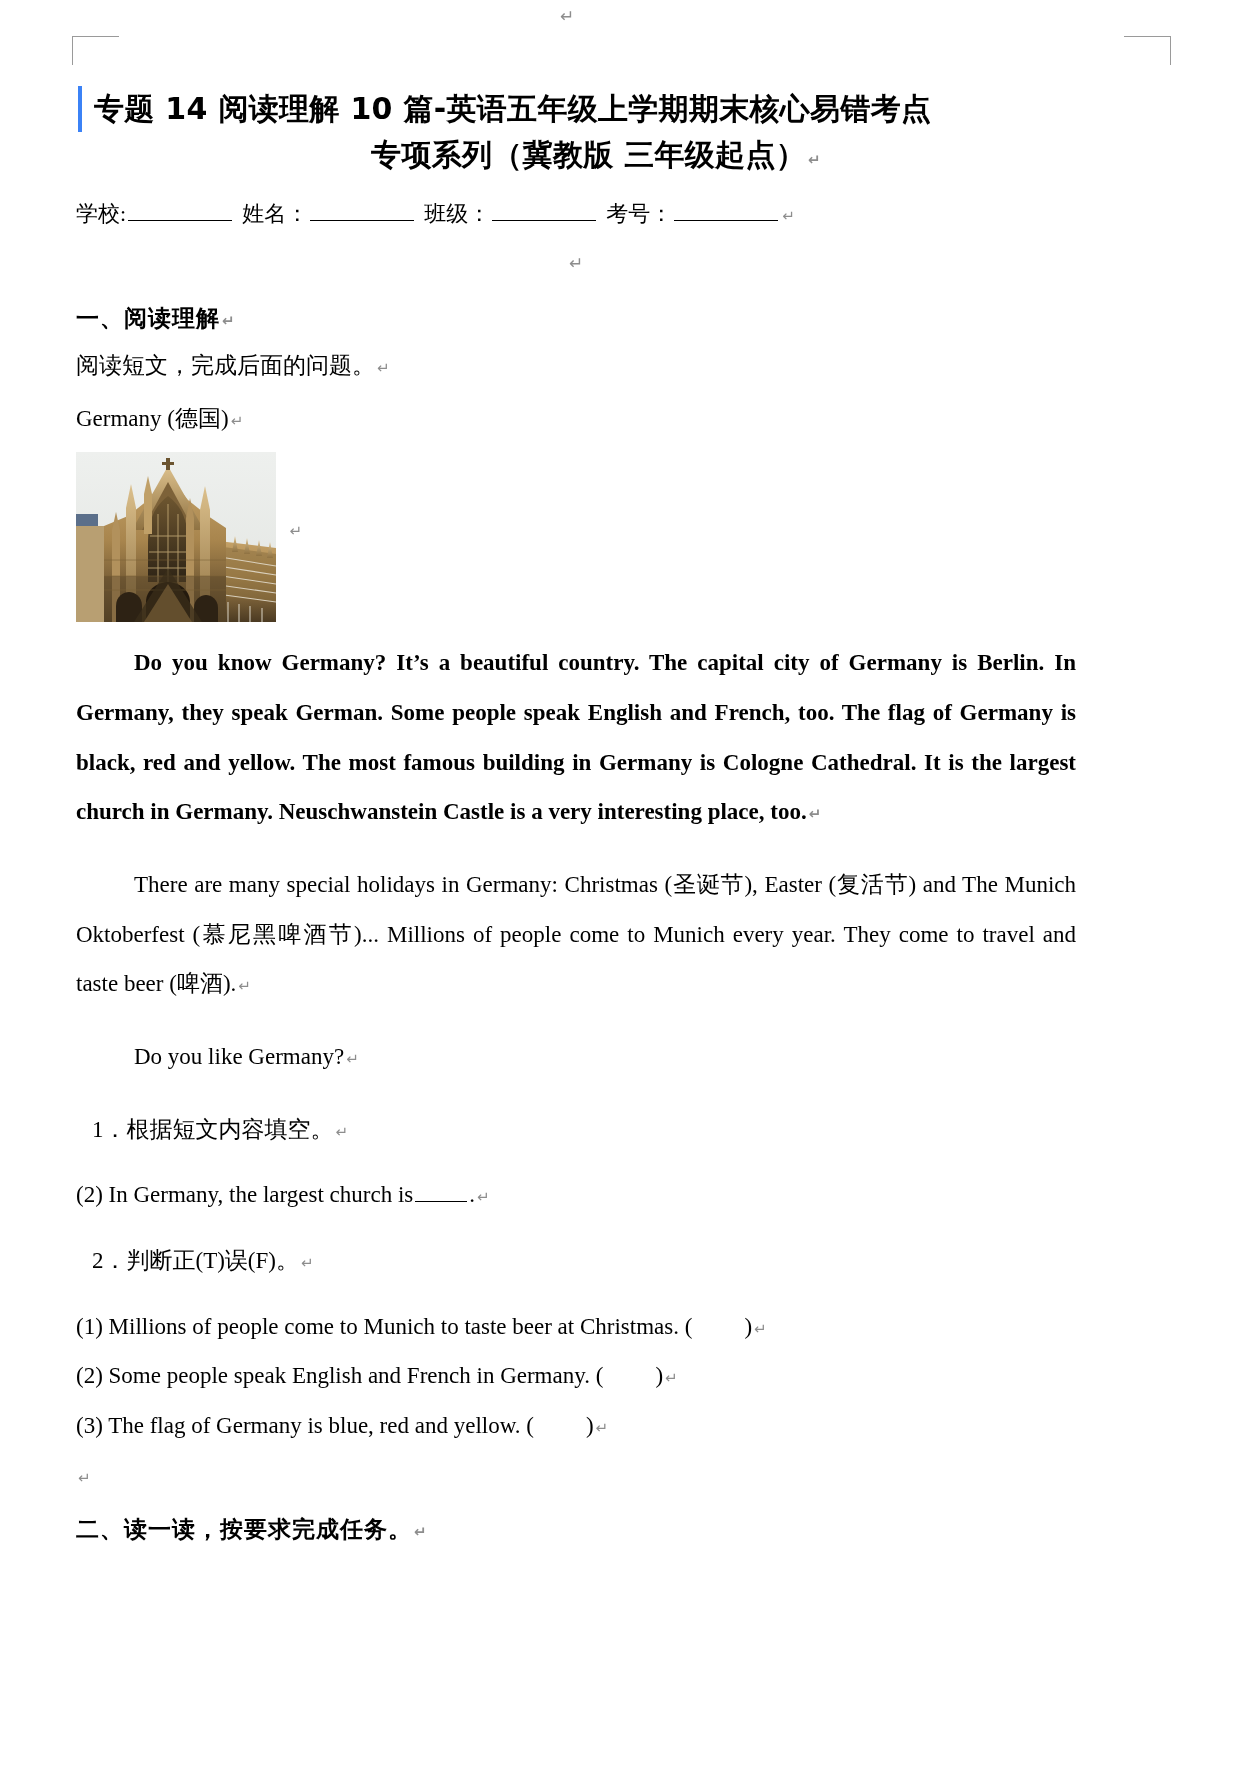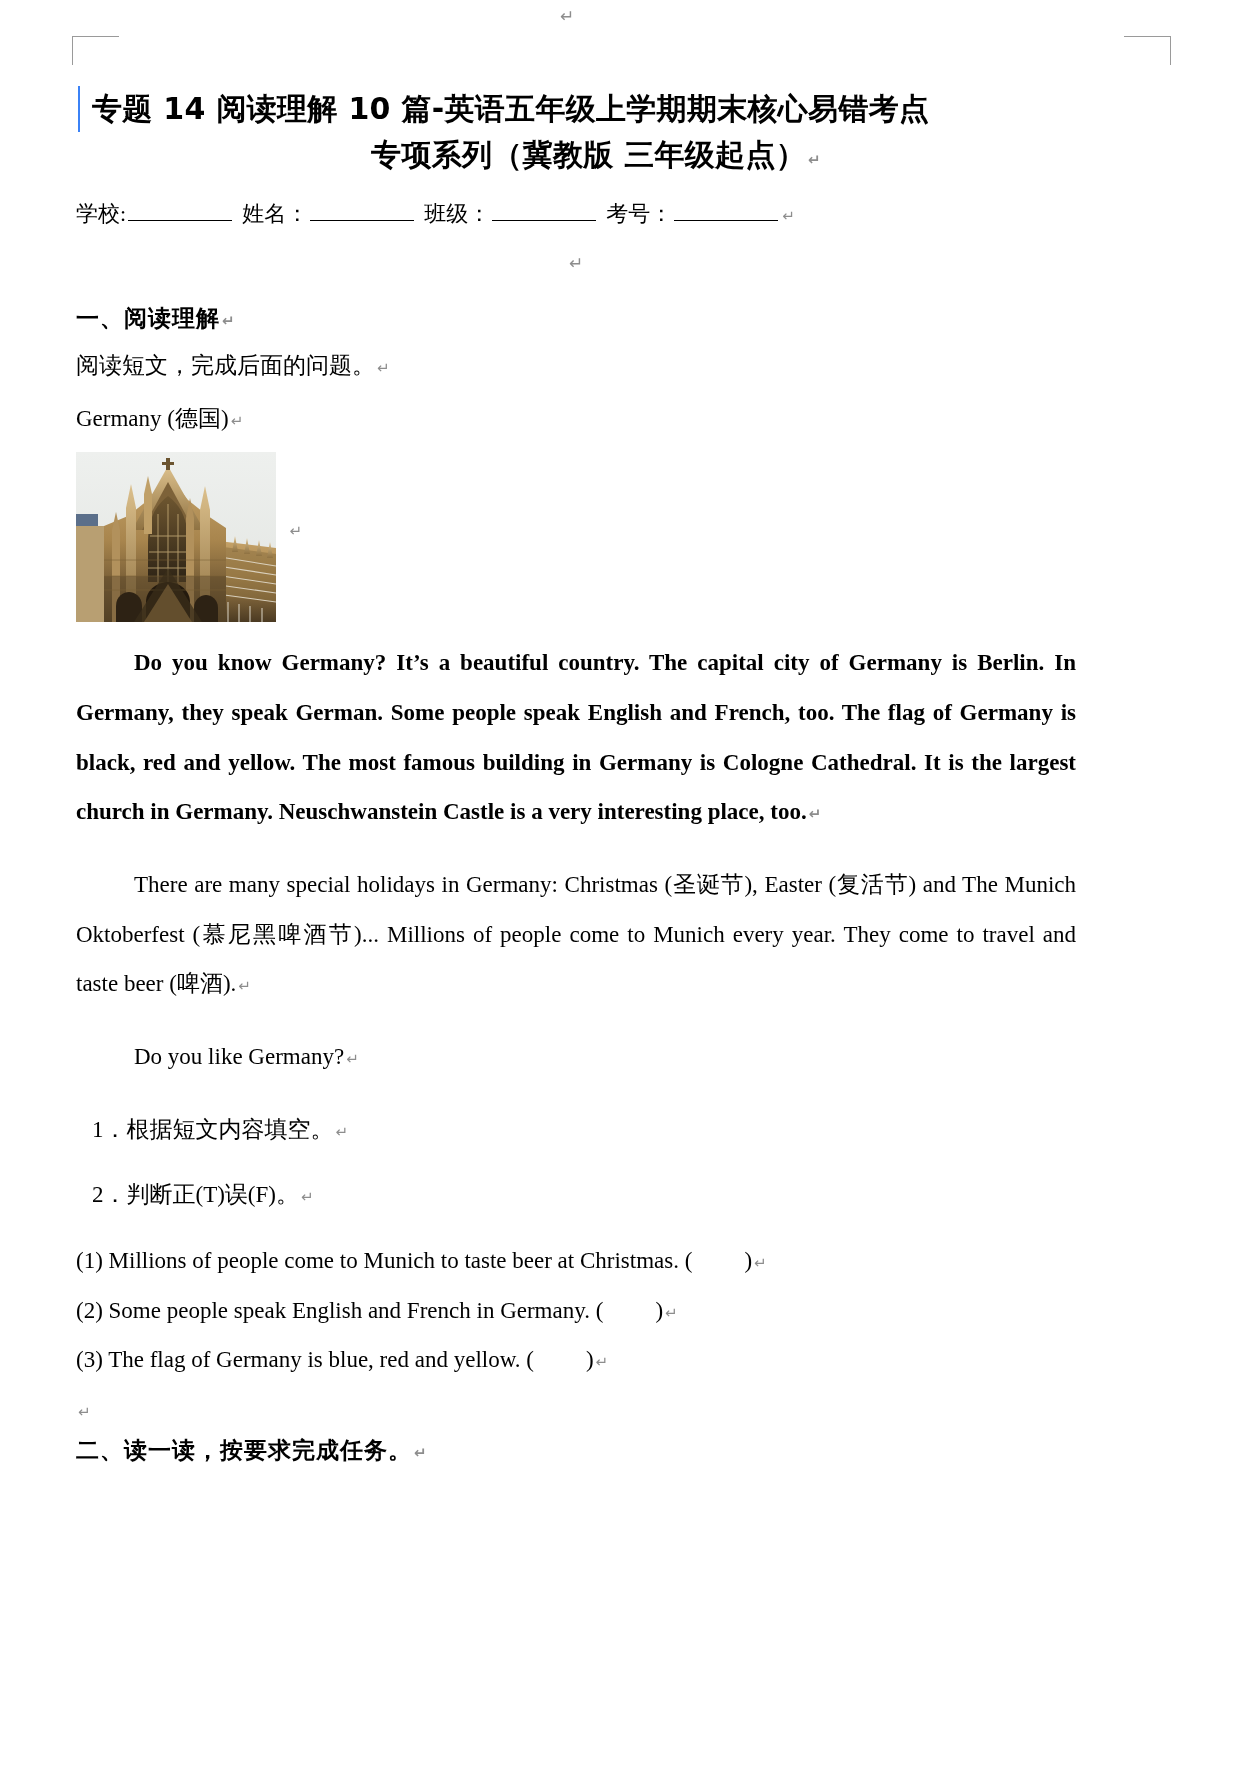--- a/index.html
+++ b/index.html
@@ -54,21 +54,21 @@
     font-size: 30px;
     line-height: 1.52;
     text-align: center;
     letter-spacing: 0.3px;
     margin: 0;
   }
   .doc-title .line1 {
     display: block;
     text-align: left;
     text-indent: 6px;
-    border-left: 2px solid #3b82f6;
+    border-left: 4px solid #3b82f6;
     padding-left: 6px;
     margin-left: 2px;
   }
   .doc-title .line2 {
     display: block;
     text-align: center;
     padding-left: 40px;
   }
 
   
@@ -185,21 +185,21 @@
     font-size: 23px;
     line-height: 2.16;
     margin: 0;
   }
 
   .section2 {
     font-family: "DejaVu Serif", "Liberation Serif", serif;
     font-weight: bold;
     font-size: 23px;
     letter-spacing: 1px;
-    margin-top: 0;
+    margin-top: 14px;
   }
 </style>
 </head>
 <body>
 
 <div class="page">
 
   <div class="crop-mark crop-tl"></div>
   <div class="crop-mark crop-tr"></div>
   <div class="pilcrow-top">↵</div>
@@ -324,20 +324,21 @@
 
     <p class="para first"><span>Do you know Germany? It’s a beautiful country. The capital city of Germany is Berlin. In Germany, they speak German. Some people speak English and French, too. The flag of Germany is black, red and yellow. The most famous building in Germany is Cologne Cathedral. It is the largest church in Germany. Neuschwanstein Castle is a very interesting place, too.</span><span class="pilcrow">↵</span></p>
 
     <p class="para"><span>There are many special holidays in Germany: Christmas (圣诞节), Easter (复活节) and The Munich Oktoberfest (慕尼黑啤酒节)... Millions of people come to Munich every year. They come to travel and taste beer (啤酒).</span><span class="pilcrow">↵</span></p>
 
     <p class="para"><span>Do you like Germany?</span><span class="pilcrow">↵</span></p>
 
     <p class="q-heading"><span>1．根据短文内容填空。</span><span class="pilcrow">↵</span></p>
 
 
+    <p class="q-line"><span>(2) In Germany, the largest church is</span><span class="fill-blank"></span><span>.</span><span class="pilcrow">↵</span></p>
 
     <p class="q-heading"><span>2．判断正(T)误(F)。</span><span class="pilcrow">↵</span></p>
 
     <p class="q-line"><span>(1) Millions of people come to Munich to taste beer at Christmas. (</span><span class="paren-gap"></span><span>)</span><span class="pilcrow">↵</span></p>
 
     <p class="q-line"><span>(2) Some people speak English and French in Germany. (</span><span class="paren-gap"></span><span>)</span><span class="pilcrow">↵</span></p>
 
     <p class="q-line"><span>(3) The flag of Germany is blue, red and yellow. (</span><span class="paren-gap"></span><span>)</span><span class="pilcrow">↵</span></p>
 
     <p class="blank-line"><span class="pilcrow">↵</span></p>

